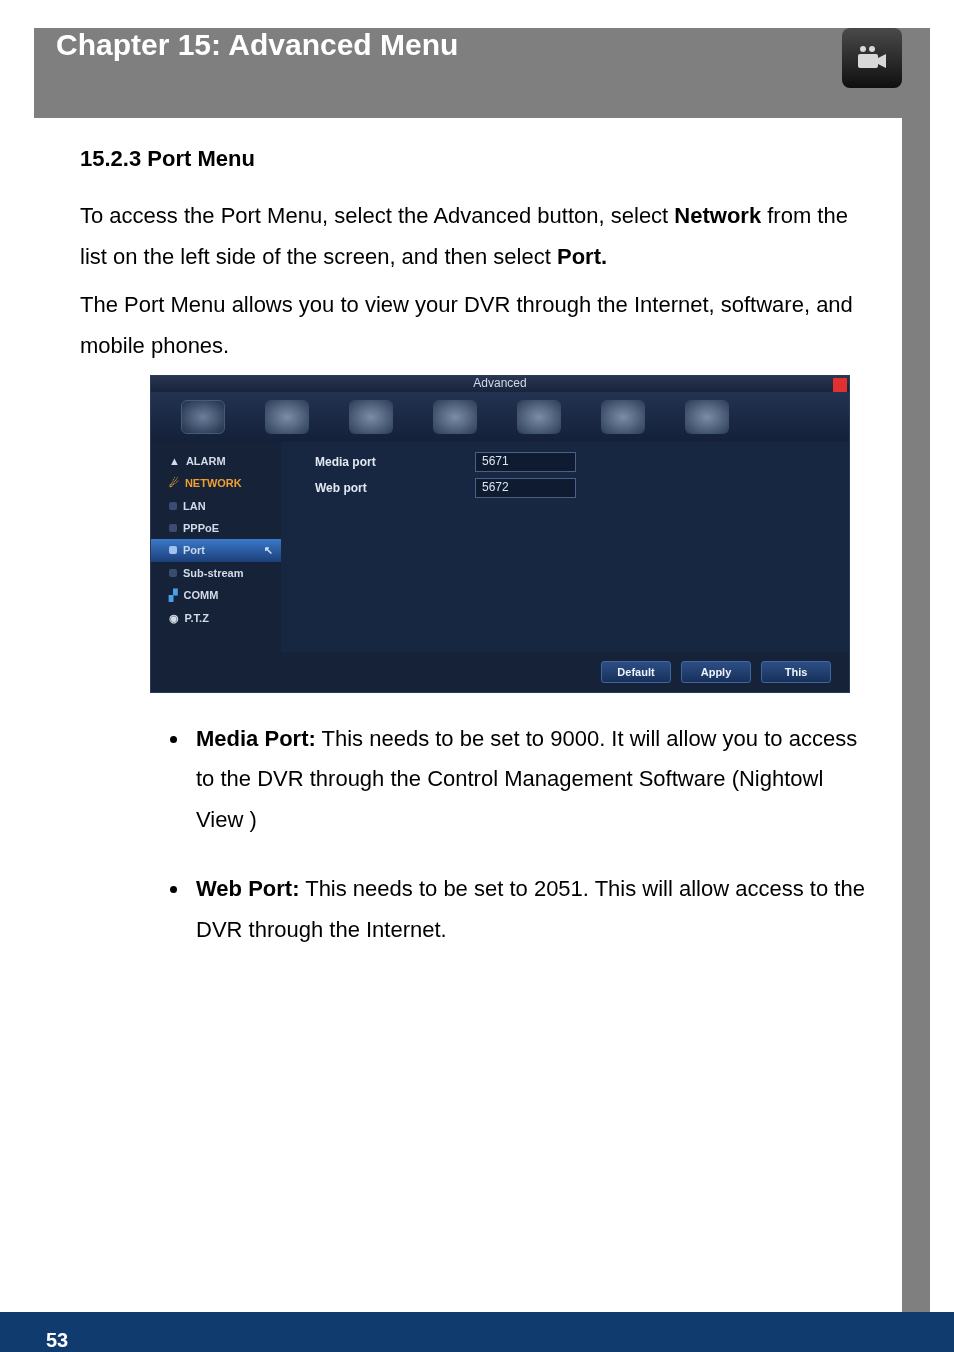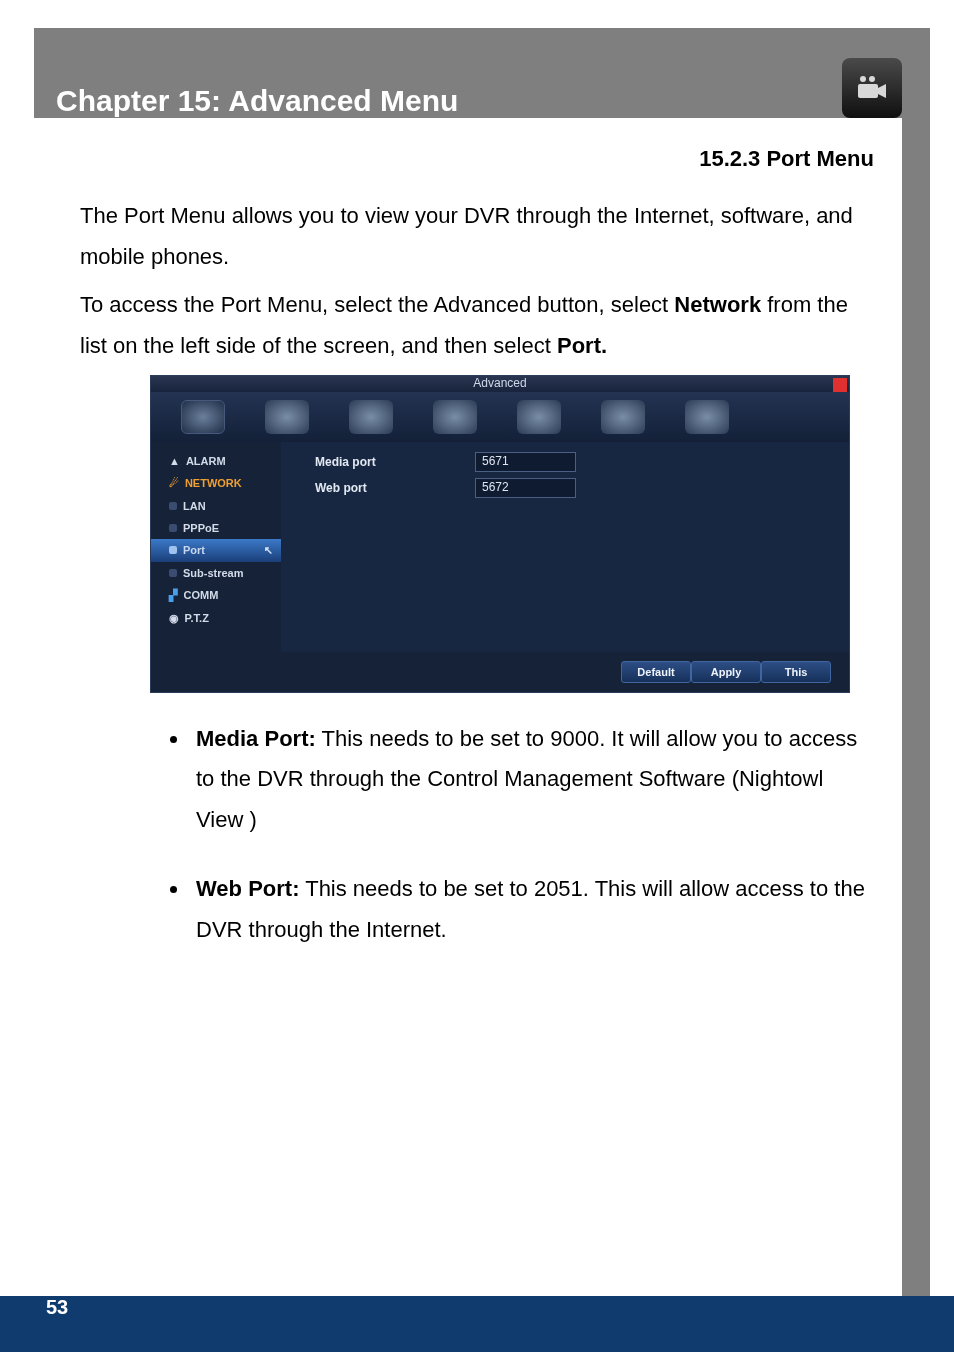--- a/index.html
+++ b/index.html
@@ -11,21 +11,21 @@
     color: #000;
     position: relative;
   }
   .page {
     padding: 28px 34px 0 34px;
   }
   .chapter-bar {
     background: #7f7f7f;
     height: 90px;
     display: flex;
-    align-items: flex-end;
+    align-items: flex-start;
     justify-content: space-between;
     padding: 0 18px 0 22px;
     margin-bottom: 28px;
   }
   .chapter-title {
     color: #fff;
     font-size: 30px;
     font-weight: bold;
   }
   .cam-badge {
@@ -35,21 +35,20 @@
     background: linear-gradient(#4a4a4a,#0f0f0f);
     display:flex; align-items:center; justify-content:center;
   }
   .content {
     padding: 0 46px 0 46px;
   }
   .section-heading {
     font-size: 22px;
     font-weight: bold;
     margin-bottom: 24px;
-    text-align: right;
   }
   .para {
     font-size: 22px;
     line-height: 1.85;
     margin-bottom: 8px;
   }
   .screenshot {
     margin: 8px 0 26px 70px;
     width: 700px;
     background: #1a2740;
@@ -126,20 +125,21 @@
     height: 20px;
     border:1px solid #4a5f83;
     background:#0f1b30;
     color:#dde5f0;
     font-size:12px;
     padding: 1px 6px;
   }
   .ss-footer {
     height: 40px;
     display:flex; justify-content:flex-end; align-items:center;
+    gap: 10px;
     padding-right: 18px;
     background:#152238;
   }
   .ss-btn {
     min-width: 70px;
     height: 22px;
     border-radius: 3px;
     background: linear-gradient(#2d4e85,#16305a);
     color:#eef3fb;
     font-size:11px;
@@ -155,26 +155,26 @@
   ul.bullets li {
     font-size: 22px;
     line-height: 1.85;
     padding-left: 6px;
     margin-bottom: 28px;
     max-width: 680px;
   }
   .page-num-bar {
     position: absolute;
     bottom: 0; left:0; right:0;
-    height: 56px;
+    height: 40px;
     background: #103b6e;
     color:#fff;
     font-weight:bold;
     font-size:20px;
-    display:flex; align-items:flex-start;
+    display:flex; align-items:flex-end;
     padding-left: 46px;
   }
   .right-stripe {
     position:absolute;
     top: 28px;
     right: 24px;
     width: 28px;
     bottom: 0;
     background: #7f7f7f;
   }
@@ -194,25 +194,25 @@
         <circle cx="18" cy="5" r="3" fill="#d8d8d8"></circle>
         <rect x="4" y="10" width="20" height="14" rx="2" fill="#d8d8d8"></rect>
         <polygon points="24,14 32,10 32,24 24,20" fill="#d8d8d8"></polygon>
       </svg>
     </div>
   </div>
 
   <div class="content">
     <div class="section-heading">15.2.3 Port Menu</div>
 
-    <p class="para">The Port Menu allows you to view your DVR through the Internet, software, and mobile phones.</p>
-
     <p class="para">
       <span>To access the Port Menu, select the Advanced button, select </span><b>Network</b><span> from the list on the left side of the screen, and then select </span><b>Port.</b>
     </p>
+
+    <p class="para">The Port Menu allows you to view your DVR through the Internet, software, and mobile phones.</p>
 
     <div class="screenshot">
       <div class="ss-titlebar">
         <span>Advanced</span>
         <div class="close"></div>
       </div>
       <div class="ss-toolbar">
         <div class="ti gear"></div>
         <div class="ti"></div>
         <div class="ti"></div>

